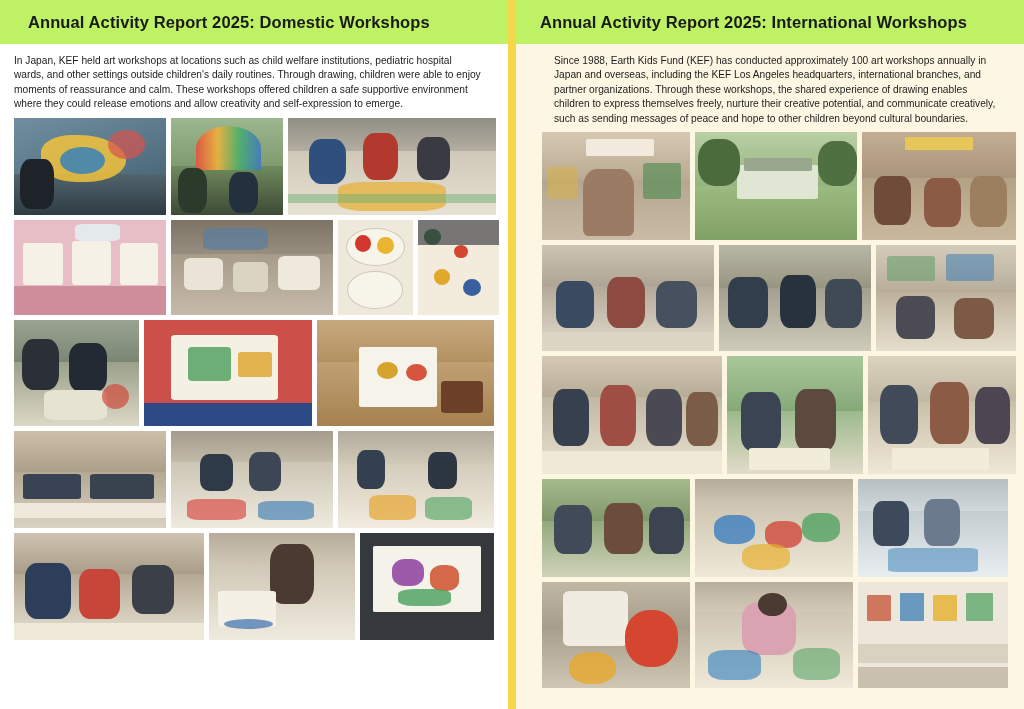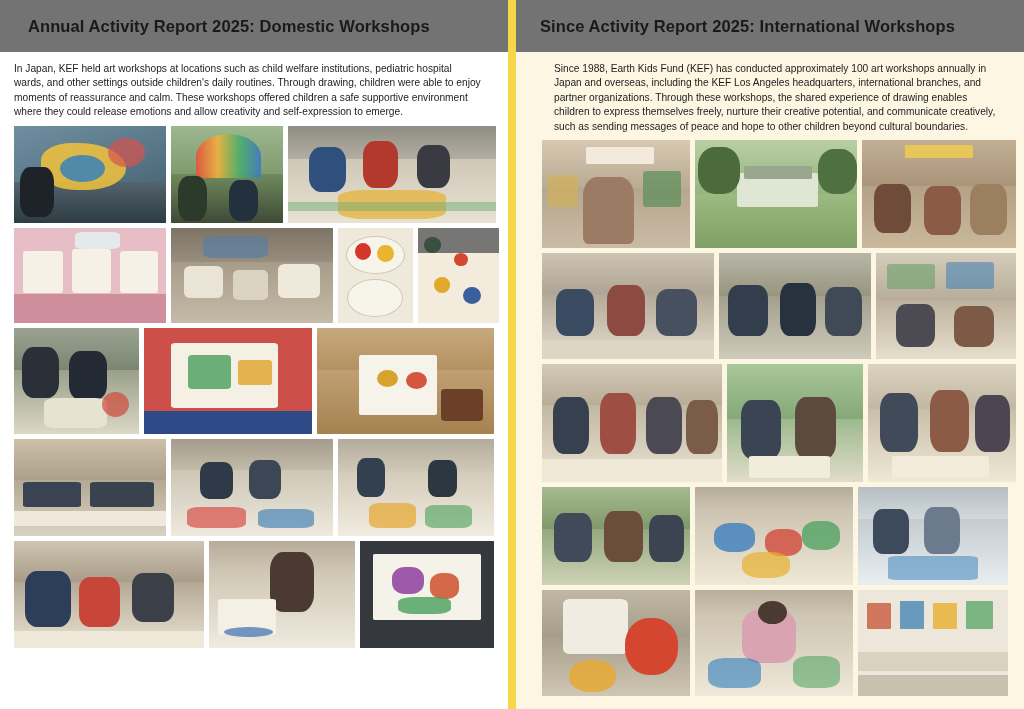--- a/index.html
+++ b/index.html
@@ -33,22 +33,22 @@
     width: 8px;
     height: 709px;
     background: #f6d64b;
   }
   .panel-right {
     width: 508px;
     height: 709px;
     background: #fdf6e3;
   }
   .header-band {
-    height: 52px;
-    background: #737373;
+    height: 44px;
+    background: #bef264;
     display: flex;
     align-items: center;
     box-sizing: border-box;
   }
   .header-band.left { padding-left: 28px; }
   .header-band.right { padding-left: 24px; }
   .header-title {
     font-size: 16.5px;
     font-weight: bold;
     color: #1a1a1a;
@@ -259,21 +259,21 @@
         </div>
       </div>
 
     </div>
   </div>
 
   <div class="panel-gap"></div>
 
   <div class="panel panel-right">
     <div class="header-band right">
-      <div class="header-title">Since Activity Report 2025: International Workshops</div>
+      <div class="header-title">Annual Activity Report 2025: International Workshops</div>
     </div>
     <div class="body-text body-right">Since 1988, Earth Kids Fund (KEF) has conducted approximately 100 art workshops annually in Japan and overseas, including the KEF Los Angeles headquarters, international branches, and partner organizations. Through these workshops, the shared experience of drawing enables children to express themselves freely, nurture their creative potential, and communicate creatively, such as sending messages of peace and hope to other children beyond cultural boundaries.</div>
 
     <div class="gallery gallery-right">
 
       <div class="row">
         <div class="ph" style="width:148px;height:108px;background:#c8b9a4;">
           <div class="sky" style="background:linear-gradient(180deg,#d6c8b2,#b8a990);height:46%"></div>
           <div class="ground" style="background:linear-gradient(0deg,#c9bba5,#b5a68f);height:56%"></div>
           <div class="blobA" style="left:30%;top:6%;width:46%;height:16%;background:#f2eadd;border-radius:4%"></div>

